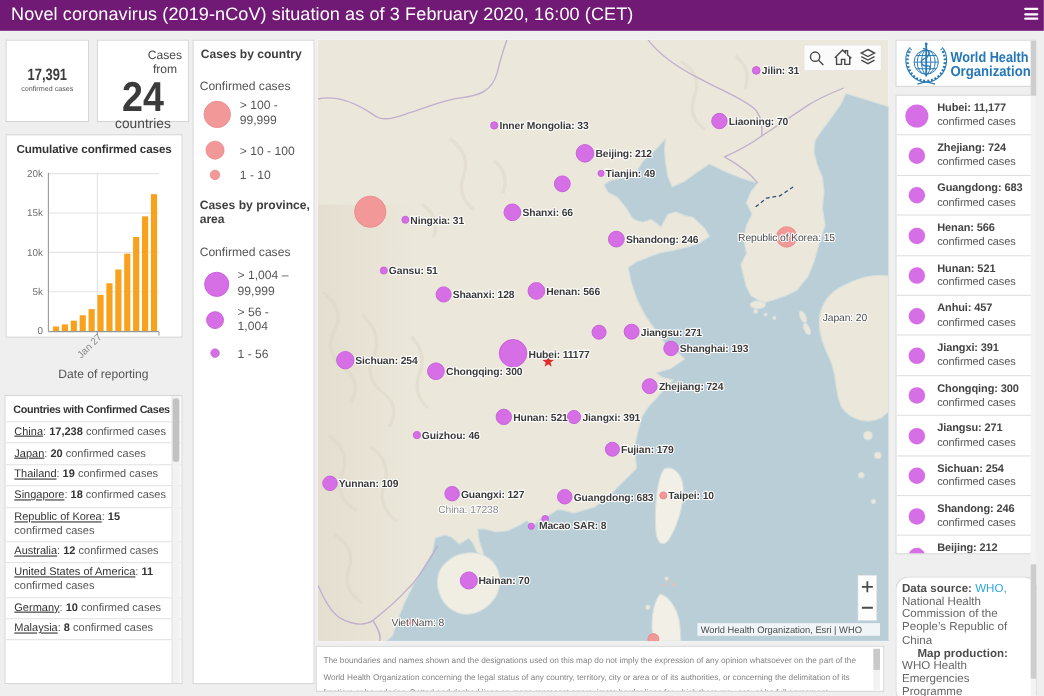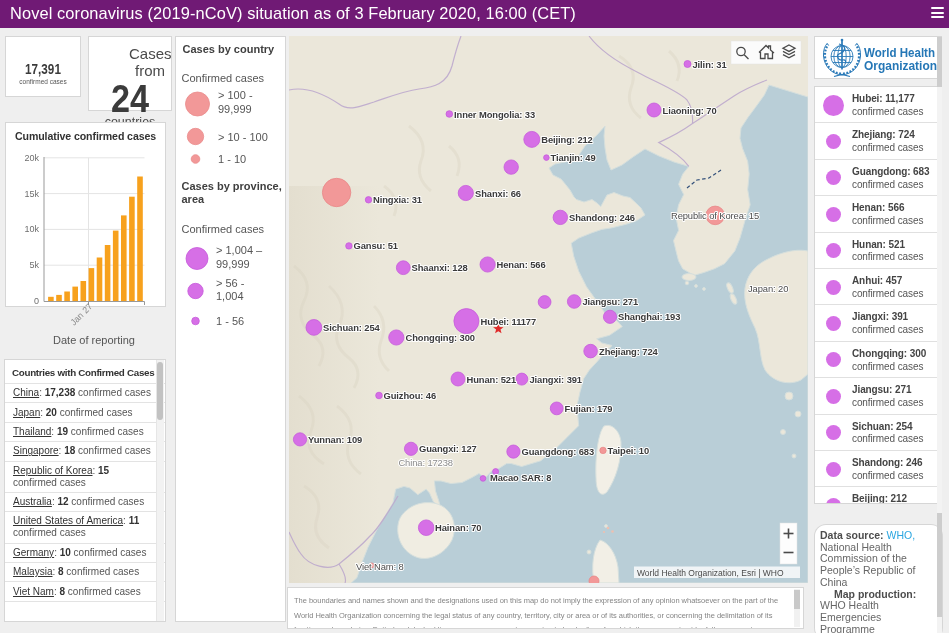--- a/index.html
+++ b/index.html
@@ -18,27 +18,27 @@
 </style>
 </head>
 <body>
 <div id="hdr">
   <div class="t">Novel coronavirus (2019-nCoV) situation as of 3 February 2020, 16:00 (CET)</div>
   <div class="hbar" style="top:7px"></div>
   <div class="hbar" style="top:11.7px"></div>
   <div class="hbar" style="top:16.4px"></div>
 </div>
 
-<div class="panel" style="left:5px;top:36px;width:76px;height:61px;text-align:center;">
+<div class="panel" style="left:5px;top:36px;width:76px;height:75px;text-align:center;">
   <div style="margin-top:23px;font-size:15px;font-weight:bold;color:#3b3b3b;transform:scaleX(0.78);">17,391</div>
   <div style="font-size:6.5px;color:#555;margin-top:1px;">confirmed cases</div>
 </div>
 
 <div class="panel" style="left:88px;top:36px;width:84px;height:75px;text-align:center;">
-  <div style="margin-top:8px;font-size:15px;color:#4a4a4a;margin-left:40px;">Cases from</div>
+  <div style="margin-top:8px;font-size:11px;color:#4a4a4a;margin-left:40px;">Cases from</div>
   <div style="font-size:38px;font-weight:bold;color:#3b3b3b;line-height:34px;transform:translateY(2.5px) scaleX(0.9);">24</div>
   <div style="font-size:12.5px;color:#4a4a4a;margin-top:2px;">countries</div>
 </div>
 
 <div class="panel" style="left:5px;top:122px;width:161px;height:185px;">
   <div style="position:absolute;left:9px;top:7px;font-size:10.6px;font-weight:bold;color:#333;white-space:nowrap;letter-spacing:-0.1px;">Cumulative confirmed cases</div>
   <svg width="159" height="232" viewBox="0 0 159 232" style="position:absolute;left:0;top:0;" font-family="Liberation Sans, sans-serif">
     <g stroke="#e4e4e4" stroke-width="1">
       <line x1="38" y1="34.8" x2="138.5" y2="34.8"></line>
       <line x1="38" y1="70.6" x2="138.5" y2="70.6"></line>
@@ -82,21 +82,20 @@
   <div style="padding:7px 2px 5px 7px;font-size:9.8px;font-weight:bold;color:#333;border-bottom:1px solid #e3e3e3;white-space:nowrap;letter-spacing:-0.3px;">Countries with Confirmed Cases</div>
   <div class="ci"><u>China</u>: <b>17,238</b> confirmed cases</div>
   <div class="ci"><u>Japan</u>: <b>20</b> confirmed cases</div>
   <div class="ci"><u>Thailand</u>: <b>19</b> confirmed cases</div>
   <div class="ci"><u>Singapore</u>: <b>18</b> confirmed cases</div>
   <div class="ci"><u>Republic of Korea</u>: <b>15</b> confirmed cases</div>
   <div class="ci"><u>Australia</u>: <b>12</b> confirmed cases</div>
   <div class="ci"><u>United States of America</u>: <b>11</b> confirmed cases</div>
   <div class="ci"><u>Germany</u>: <b>10</b> confirmed cases</div>
   <div class="ci"><u>Malaysia</u>: <b>8</b> confirmed cases</div>
-  <div class="ci"><u>Viet Nam</u>: <b>8</b> confirmed cases</div>
   <div style="position:absolute;right:1px;top:0;width:8px;height:261px;background:#f2f2f2;border-left:1px solid #e6e6e6;"></div>
   <div style="position:absolute;right:2px;top:2px;width:6px;height:58px;background:#c2c2c2;border-radius:3px;"></div>
 </div>
 
 <div class="panel" id="legend" style="left:175px;top:36px;width:111px;height:586px;">
   <svg width="109" height="300" viewBox="0 0 109 300" font-family="Liberation Sans, sans-serif">
     <text x="6.5" y="16" font-size="11" font-weight="bold" fill="#3f3f3f">Cases by country</text>
     <text x="5.5" y="45" font-size="11" fill="#555">Confirmed cases</text>
     <circle cx="21.5" cy="67" r="12" fill="#f29898" stroke="#ea8b8b" stroke-width="0.8"></circle>
     <text x="42" y="62" font-size="11" fill="#555">&gt; 100 -</text>

